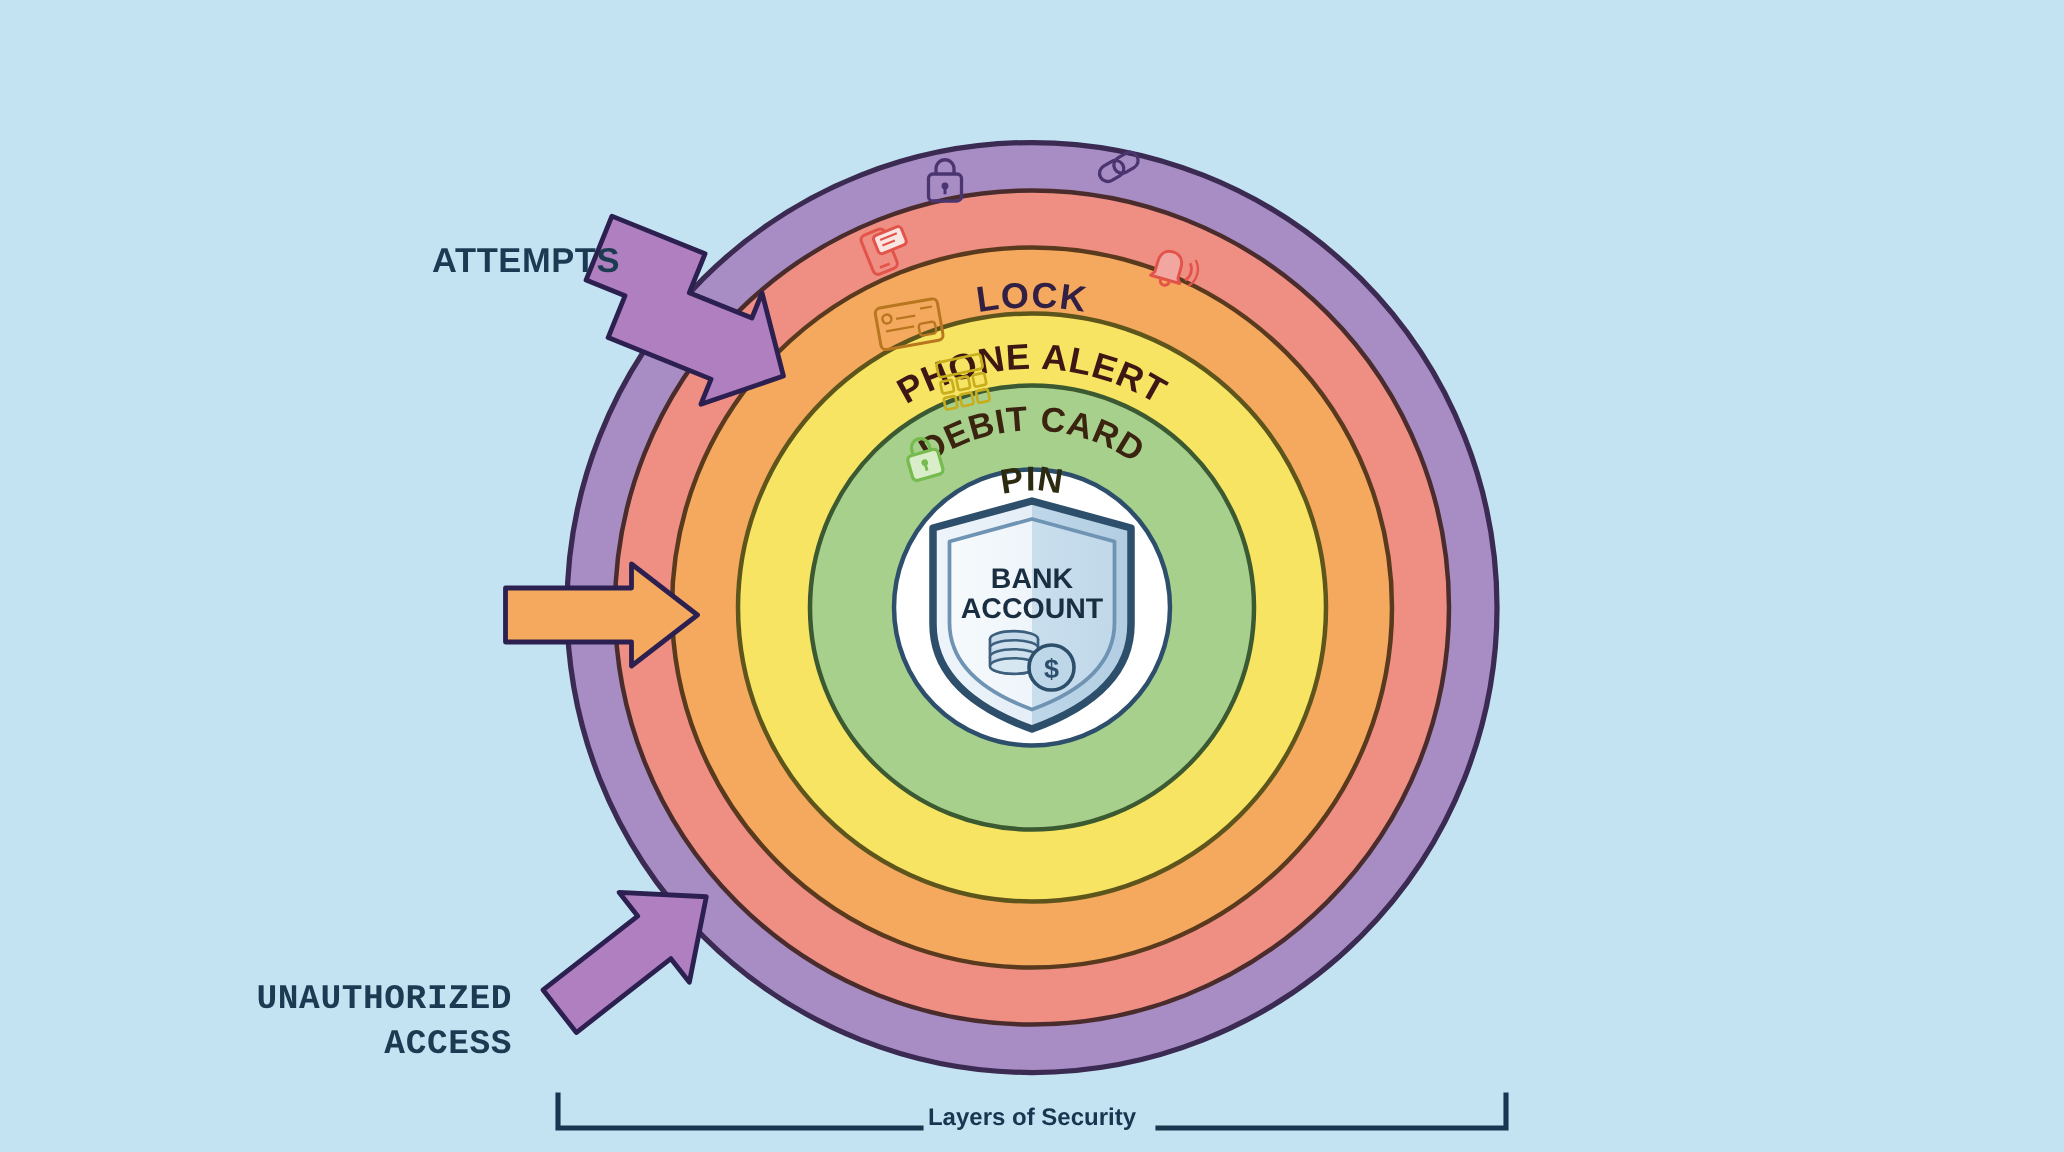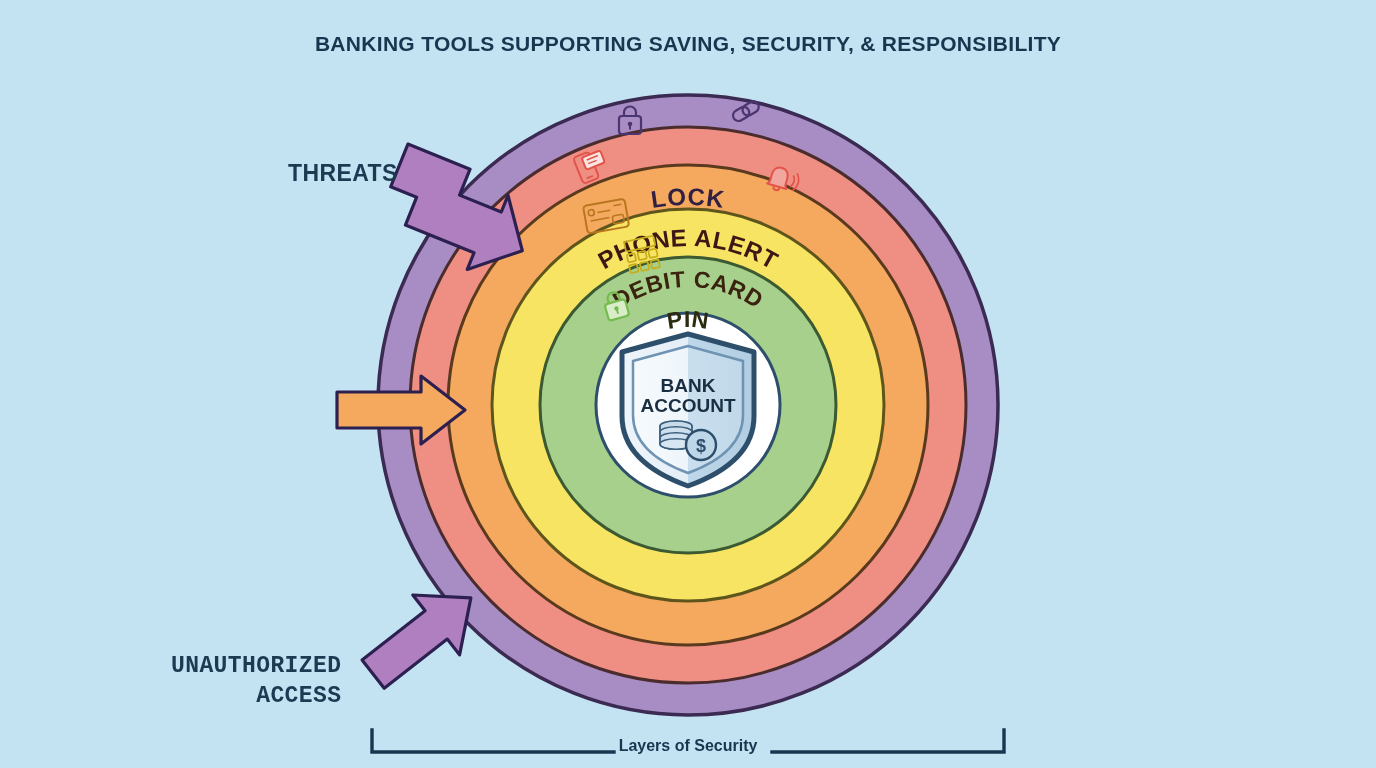--- a/index.html
+++ b/index.html
@@ -65,21 +65,20 @@
   .ring-lbl {
     font-family: "Liberation Sans", sans-serif;
     font-weight: 700;
   }
 </style>
 </head>
 <body>
 
 <div id="stage">
 
-  <div class="ttl">BANKING TOOLS SUPPORTING SAVING, SECURITY, &amp; RESPONSIBILITY</div>
 
   <svg id="diagram" viewBox="0 0 1376 768">
     <defs>
       <linearGradient id="shieldGrad" x1="0" y1="0" x2="1" y2="0">
         <stop offset="0%" stop-color="#eef4fa"></stop>
         <stop offset="50%" stop-color="#e4eef7"></stop>
         <stop offset="50%" stop-color="#bed7e9"></stop>
         <stop offset="100%" stop-color="#b2cde2"></stop>
       </linearGradient>
       <linearGradient id="shieldGrad2" x1="0" y1="0" x2="1" y2="0">
@@ -227,21 +226,21 @@
     <g>
       <path d="M 360,618 L 440,618 L 440,598 L 484,636 L 440,674 L 440,654 L 360,654 Z" transform="rotate(-38 422,636)" fill="#b07fc0" stroke="#2c2050" stroke-width="3.2" stroke-linejoin="round"></path>
     </g>
 
     <g>
       <path d="M 372,730 L 372,752 L 614,752" fill="none" stroke="#17364f" stroke-width="3.4" stroke-linecap="square"></path>
       <path d="M 1004,730 L 1004,752 L 772,752" fill="none" stroke="#17364f" stroke-width="3.4" stroke-linecap="square"></path>
     </g>
   </svg>
 
-  <div class="threat-label" id="lbl-threats">THREATS</div>
+  <div class="threat-label" id="lbl-threats">ATTEMPTS</div>
 
 
   <div class="threat-label" id="lbl-unauth">
     <div>UNAUTHORIZED</div>
     <div style="text-align:right;">ACCESS</div>
   </div>
 
   <div class="bracket-cap">Layers of Security</div>
 
 </div>

